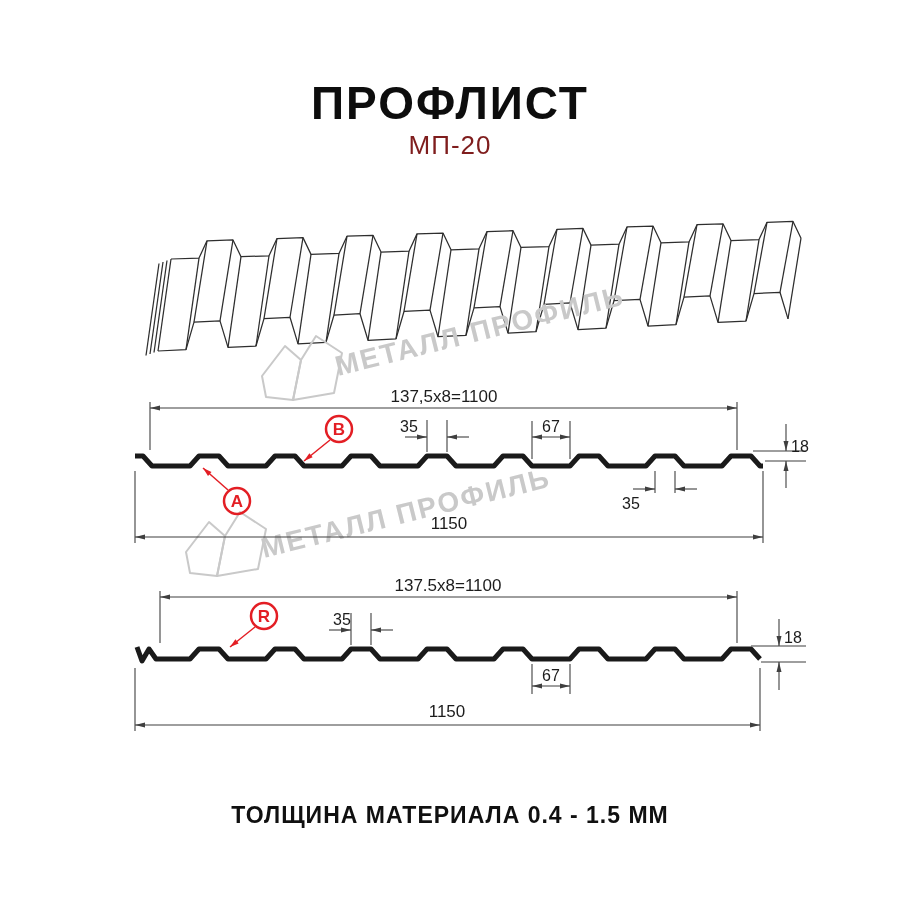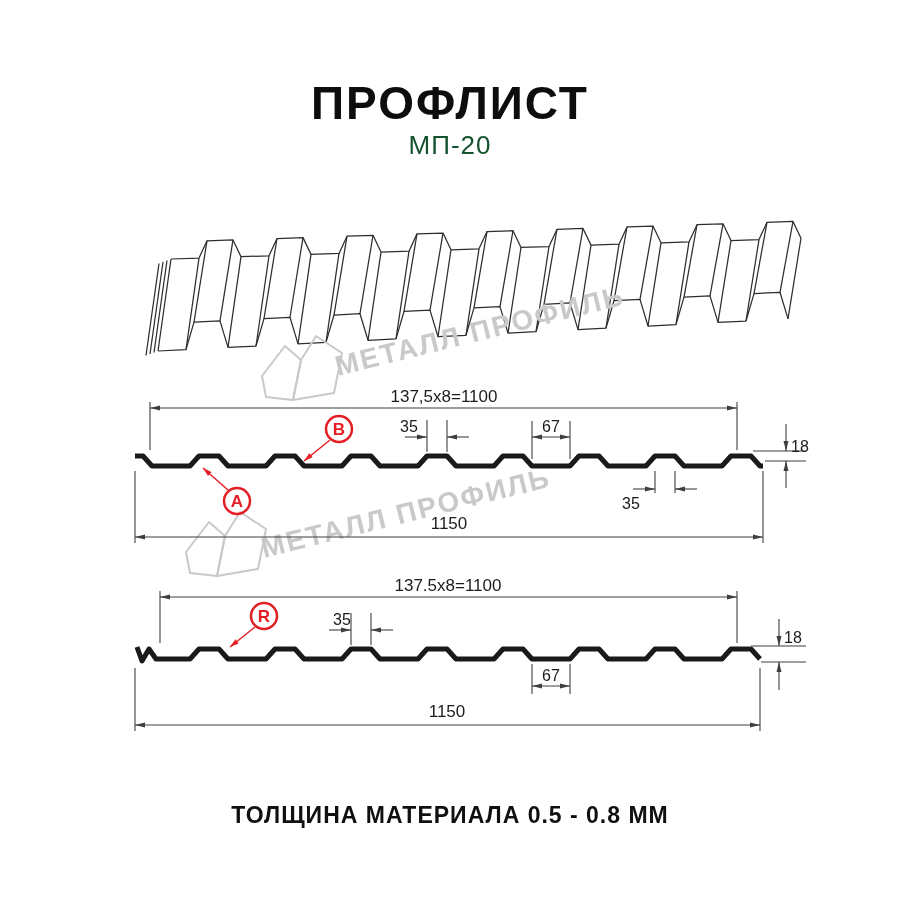--- a/index.html
+++ b/index.html
@@ -1,21 +1,21 @@
 <!DOCTYPE html>
 <html><head>
 <meta charset="utf-8">
 <style>
   html,body{margin:0;padding:0;background:#fff;}
   .canvas{position:relative;width:900px;height:900px;background:#ffffff;overflow:hidden;
           font-family:"Liberation Sans",sans-serif;border-radius:24px;}
   .title{position:absolute;top:76px;left:0;width:900px;text-align:center;
          font-size:46px;font-weight:bold;letter-spacing:2px;color:#0d0d0d;}
   .subtitle{position:absolute;top:130px;left:0;width:900px;text-align:center;
-         font-size:26px;font-weight:400;letter-spacing:1px;color:#14532d;}
+         font-size:26px;font-weight:400;letter-spacing:1px;color:#7f1d1d;}
   .footer{position:absolute;top:802px;left:0;width:900px;text-align:center;
          font-size:23px;font-weight:bold;letter-spacing:1px;color:#101010;}
   svg{position:absolute;left:0;top:0;}
   .profile{fill:none;stroke:#1a1a1a;stroke-width:5;stroke-linejoin:round;stroke-linecap:butt;}
   .sheet{fill:none;stroke:#2e2e2e;stroke-width:1.25;stroke-linejoin:round;}
   .dimg line{stroke:#3f3f3f;stroke-width:1.1;}
   .dimg polygon{fill:#3f3f3f;stroke:none;}
   .redg line{stroke:#e31e24;stroke-width:1.5;}
   .redg polygon{fill:#e31e24;stroke:none;}
   .dimtext{fill:#1c1c1c;font-size:16px;font-family:"Liberation Sans",sans-serif;}
@@ -195,14 +195,14 @@
       <text class="dimtext" x="551" y="681" text-anchor="middle">67</text>
       <text class="dimtext" x="784" y="643" text-anchor="start">18</text>
       <text class="dimtext big" x="447" y="717" text-anchor="middle">1150</text>
       <g>
         <circle class="mcirc" cx="264" cy="616" r="13"></circle>
         <text class="mletter" x="264" y="622">R</text>
       </g>
     </g>
   </svg>
 
-  <div class="footer">ТОЛЩИНА МАТЕРИАЛА 0.5 - 0.8 ММ</div>
+  <div class="footer">ТОЛЩИНА МАТЕРИАЛА 0.4 - 1.5 ММ</div>
 </div>
 
 </body></html>

